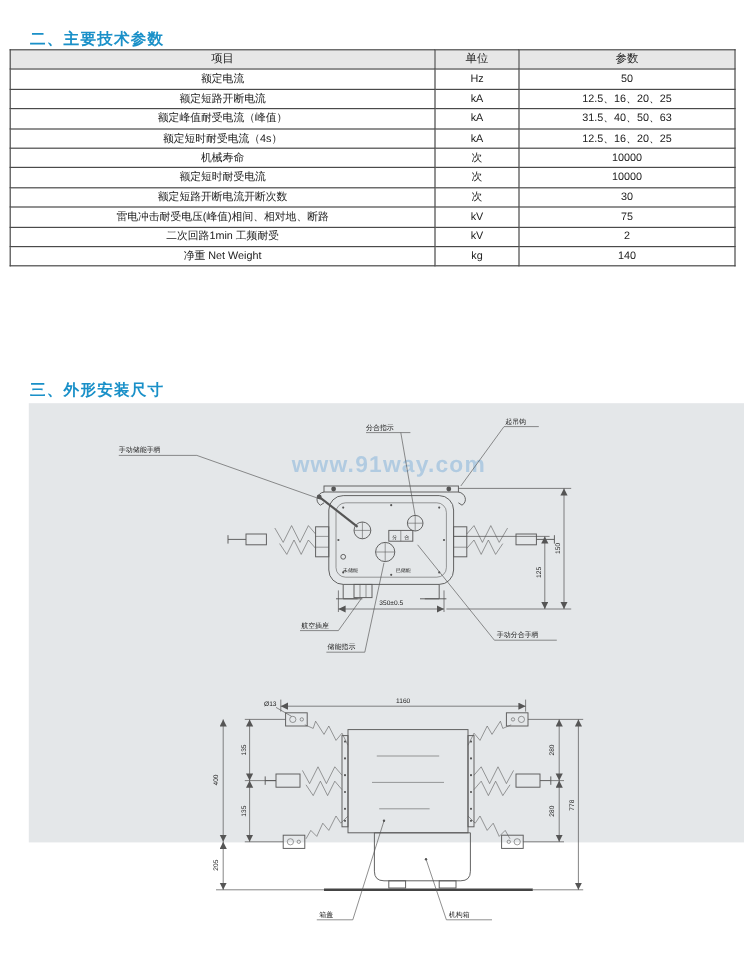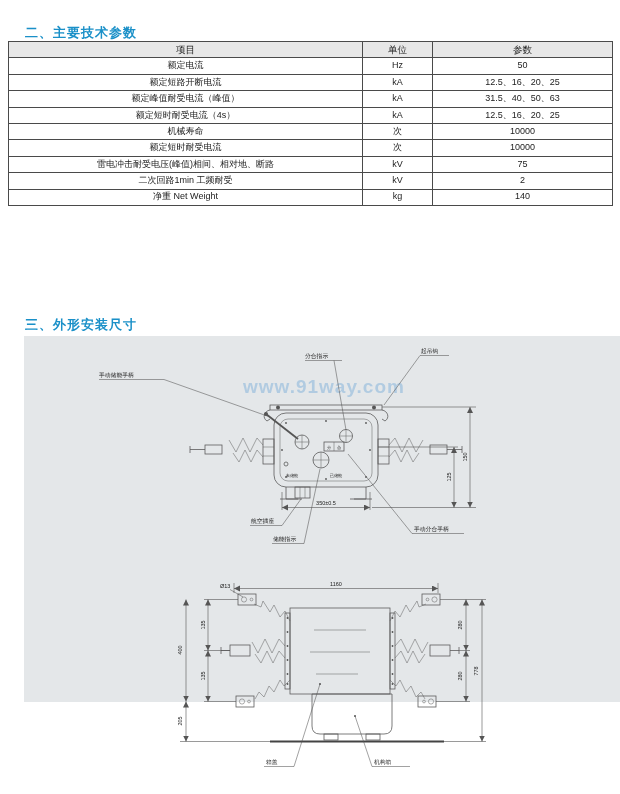--- a/index.html
+++ b/index.html
@@ -73,20 +73,25 @@
         <td>机械寿命</td>
         <td>次</td>
         <td>10000</td>
       </tr>
       <tr>
         <td>额定短时耐受电流</td>
         <td>次</td>
         <td>10000</td>
       </tr>
       <tr>
+        <td>额定短路开断电流开断次数</td>
+        <td>次</td>
+        <td>30</td>
+      </tr>
+      <tr>
         <td>雷电冲击耐受电压(峰值)相间、相对地、断路</td>
         <td>kV</td>
         <td>75</td>
       </tr>
       <tr>
         <td>二次回路1min 工频耐受</td>
         <td>kV</td>
         <td>2</td>
       </tr>
       <tr>

